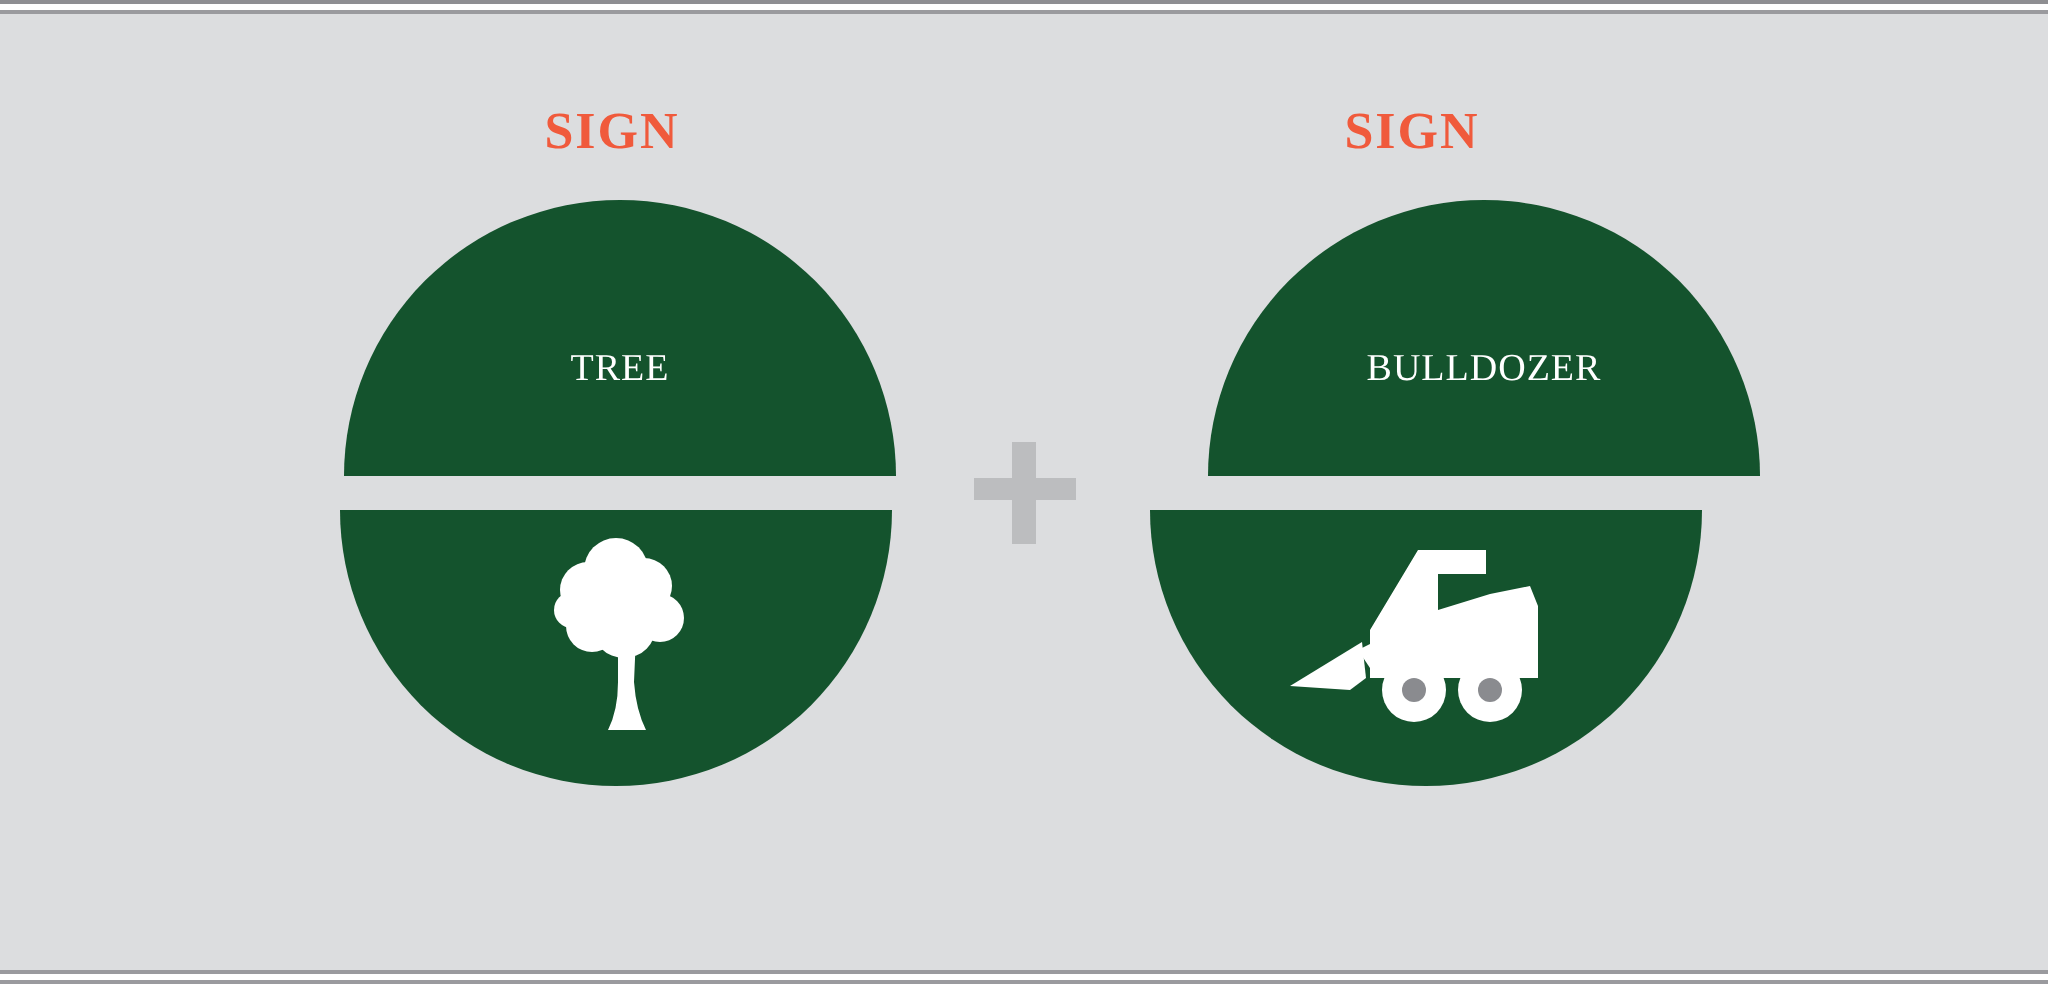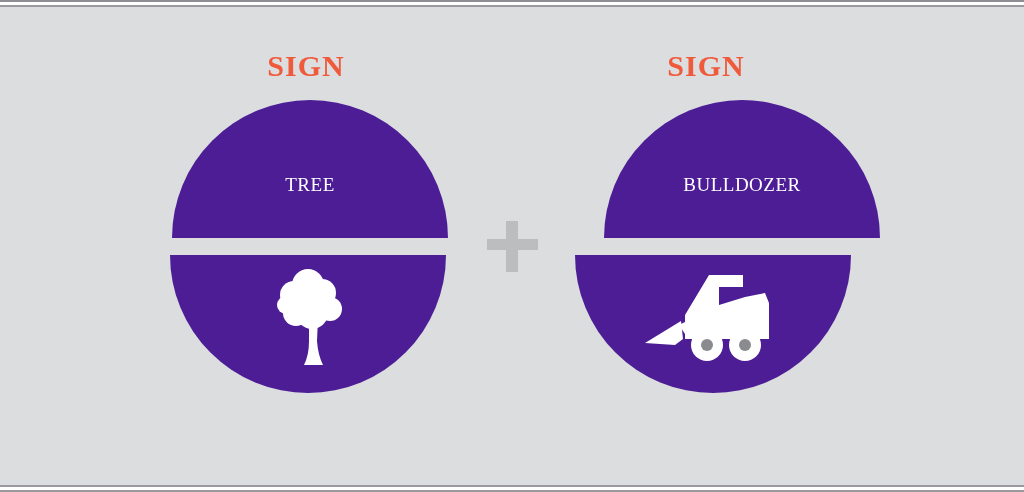--- a/index.html
+++ b/index.html
@@ -2,22 +2,22 @@
 <html><head>
 <meta charset="utf-8">
 <style>
   html, body { margin:0; padding:0; }
   body { width:1024px; height:492px; background:#ffffff; position:relative; overflow:hidden; font-family:"Liberation Serif","DejaVu Serif",serif; }
   .frame-top1 { position:absolute; left:0; top:0; width:1024px; height:2px; background:#8e8e92; }
   .frame-top2 { position:absolute; left:0; top:5px; width:1024px; height:2px; background:#9a9a9e; }
   .canvas { position:absolute; left:0; top:7px; width:1024px; height:478px; background:#dcdddf; }
   .frame-bot1 { position:absolute; left:0; top:485px; width:1024px; height:2px; background:#9a9a9e; }
   .frame-bot2 { position:absolute; left:0; top:490px; width:1024px; height:2px; background:#9a9a9e; }
-  .sign { position:absolute; top:46px; width:200px; text-align:center; color:#f05a3c; font-weight:bold; font-size:30px; letter-spacing:1px; line-height:40px; }
-  .half { position:absolute; width:276px; height:138px; background:#4c1d95; overflow:hidden;font-family:Liberation Serif, serif; }
+  .sign { position:absolute; top:46px; width:200px; text-align:center; color:#f05a3c; font-weight:bold; font-size:26px; letter-spacing:1px; line-height:40px; }
+  .half { position:absolute; width:276px; height:138px; background:#14532d; overflow:hidden;font-family:Liberation Serif, serif; }
   .half-top { border-radius:138px 138px 0 0; top:100px; }
   .half-bot { border-radius:0 0 138px 138px; top:255px; }
   .label { position:absolute; left:0; width:100%; top:74px; text-align:center; color:#ffffff; font-size:19px; letter-spacing:0.5px; }
   .icon { position:absolute; }
   .plus-v { position:absolute; left:506px; top:221px; width:12px; height:51px; background:#bcbdbf; }
   .plus-h { position:absolute; left:487px; top:239px; width:51px; height:11px; background:#bcbdbf; }
 </style>
 </head>
 <body>
 

